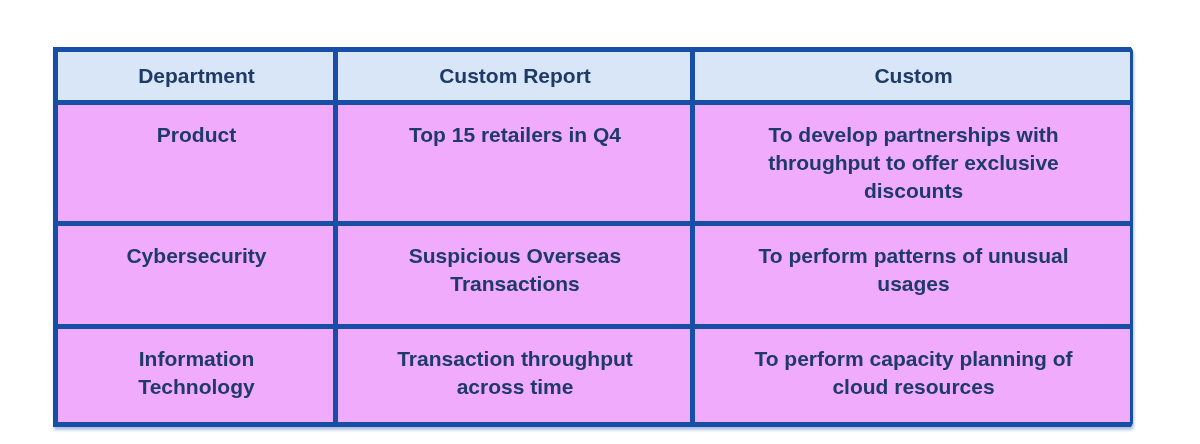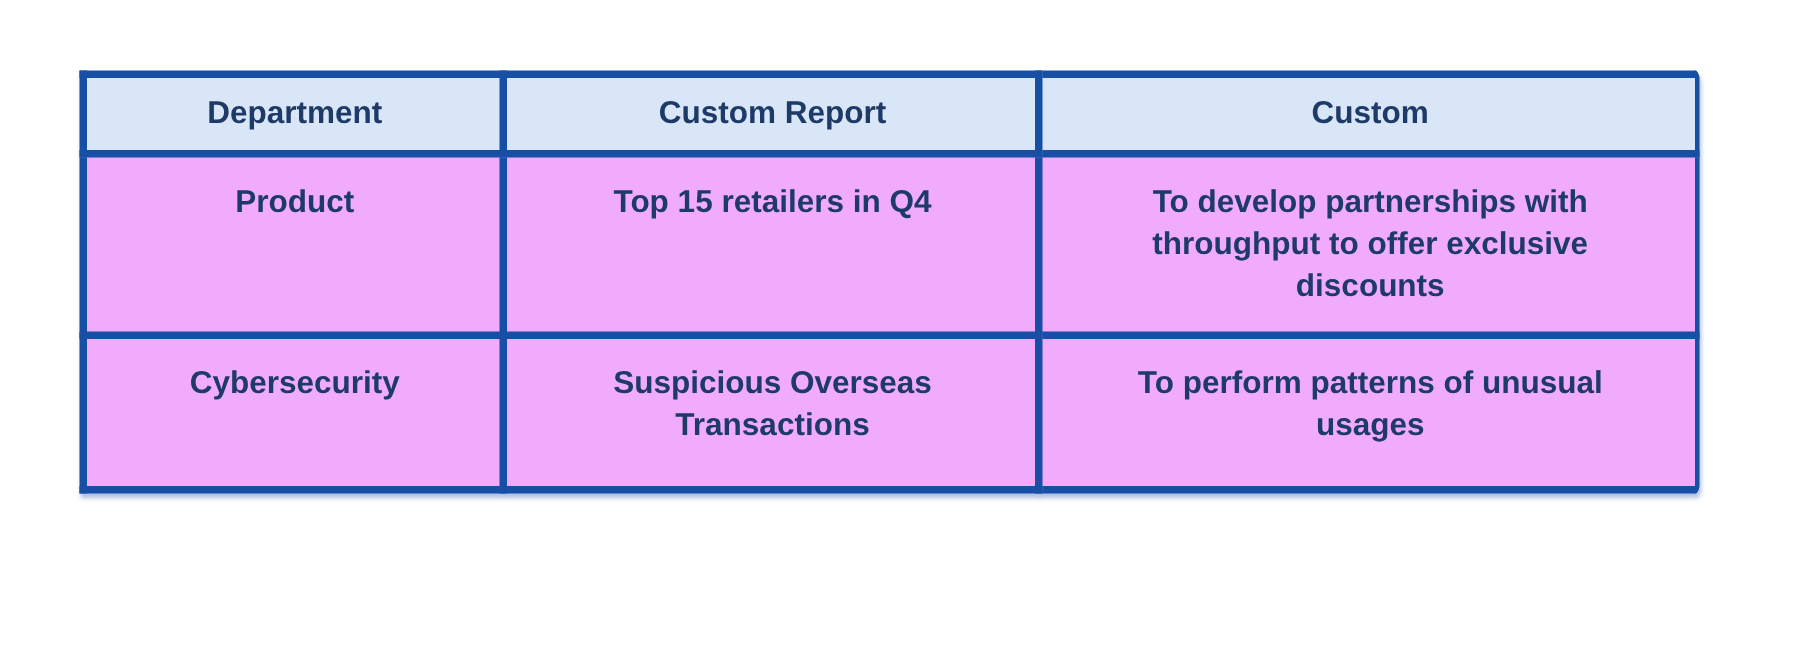--- a/index.html
+++ b/index.html
@@ -83,15 +83,23 @@
         <td>To develop partnerships with
 throughput to offer exclusive discounts</td>
       </tr>
       <tr class="body-row-1">
         <td>Cybersecurity</td>
         <td>Suspicious Overseas
 Transactions</td>
         <td>To perform patterns of unusual
 usages</td>
       </tr>
+      <tr class="body-row-2">
+        <td>Information
+Technology</td>
+        <td>Transaction throughput
+across time</td>
+        <td>To perform capacity planning of
+cloud resources</td>
+      </tr>
     </tbody>
   </table>
 </div>
 
 </body></html>

